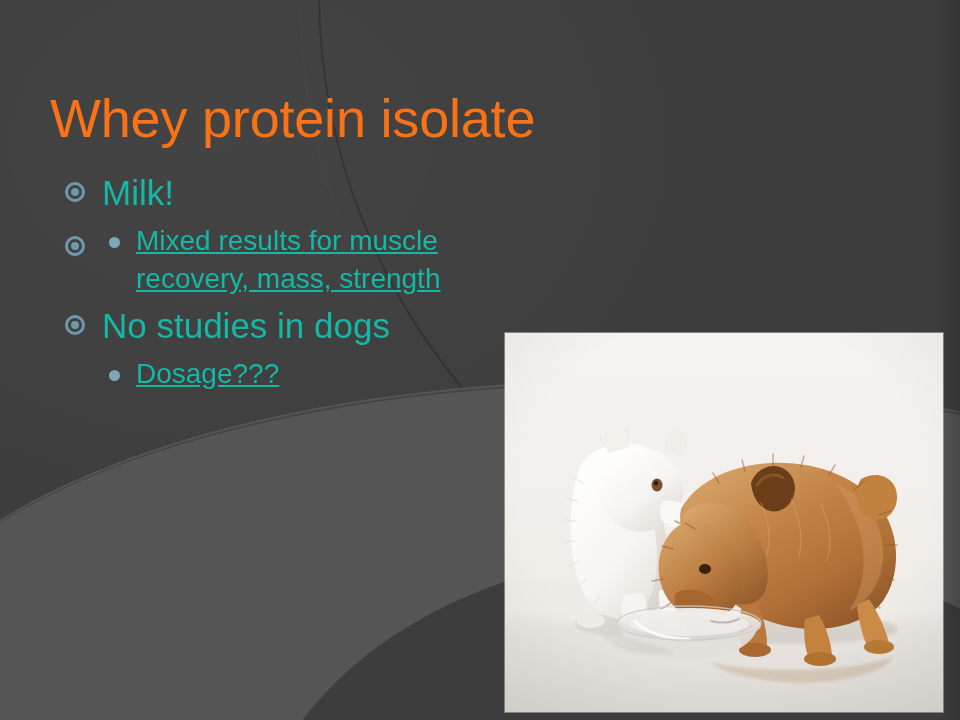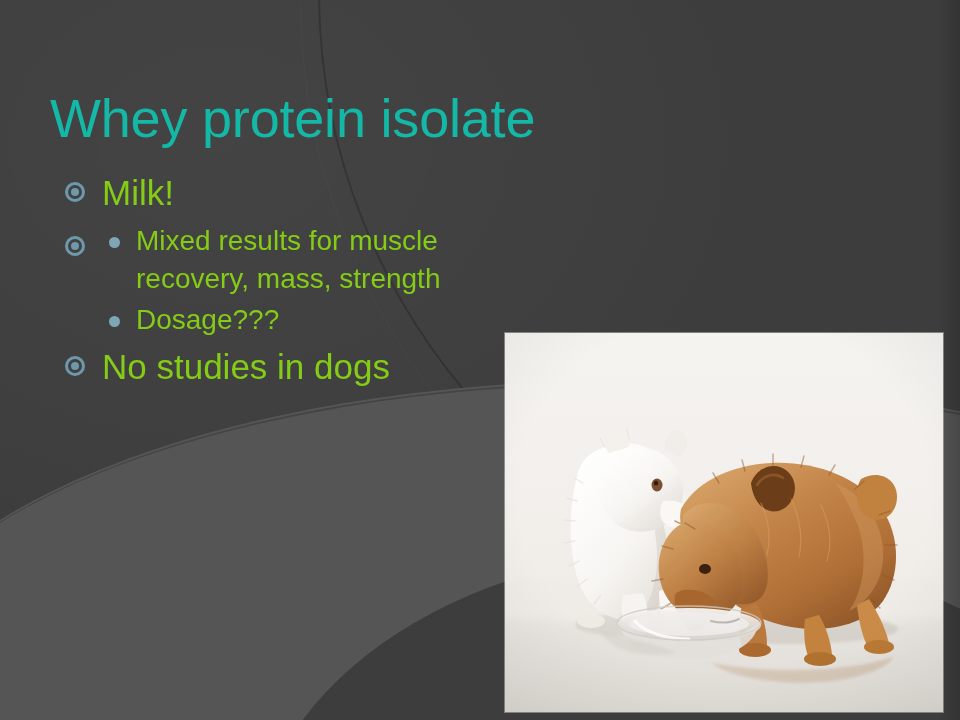--- a/index.html
+++ b/index.html
@@ -101,39 +101,39 @@
     background: #3d3d3d;
     pointer-events: none;
   }
 
   
   .title {
     position: absolute;
     left: 50px;
     top: 52px;
     width: 840px;
-    color: #14b8a6;
+    color: #f97316;
     font-size: 54px;
     font-weight: normal;
     line-height: 1.12;
     letter-spacing: -0.2px;
     white-space: nowrap;
   }
 
   
   .body {
     position: absolute;
     left: 52px;
     top: 168px;
     width: 740px;
   }
   .bullet {
     position: relative;
     display: block;
-    color: #84cc16;
+    color: #14b8a6;
   }
   
   .lvl1 {
     padding-left: 50px;
     font-size: 35px;
     line-height: 1.42;
     margin: 0 0 4px 0;
   }
   .lvl1 .marker {
     position: absolute;
@@ -155,20 +155,21 @@
     border-radius: 50%;
     background: #6d99ab;
   }
   
   .lvl2 {
     padding-left: 84px;
     font-size: 28px;
     line-height: 1.38;
     margin: 0 0 2px 0;
     max-width: 700px;
+    text-decoration: underline;
   }
   .lvl2 .marker {
     position: absolute;
     left: 57px;
     top: 15px;
     width: 11px;
     height: 11px;
     border-radius: 50%;
     background: #7da7b7;
   }
@@ -212,28 +213,28 @@
 
     <div class="bullet lvl1">
       <span class="marker"></span>
     </div>
 
     <div class="bullet lvl2 narrow">
       <span class="marker"></span>
       <span>Mixed results for muscle recovery, mass, strength</span>
     </div>
 
+    <div class="bullet lvl1">
+      <span class="marker"></span>
+      <span>No studies in dogs</span>
+    </div>
+
     <div class="bullet lvl2">
       <span class="marker"></span>
       <span>Dosage???</span>
-    </div>
-
-    <div class="bullet lvl1">
-      <span class="marker"></span>
-      <span>No studies in dogs</span>
     </div>
 
   </div>
 
   <div class="photo">
     <svg viewBox="0 0 438 379" preserveAspectRatio="xMidYMid slice">
       <defs>
         <linearGradient id="gBackdrop" x1="0" y1="0" x2="0" y2="1">
           <stop offset="0%" stop-color="#f5f3f0"></stop>
           <stop offset="62%" stop-color="#f1eeea"></stop>

